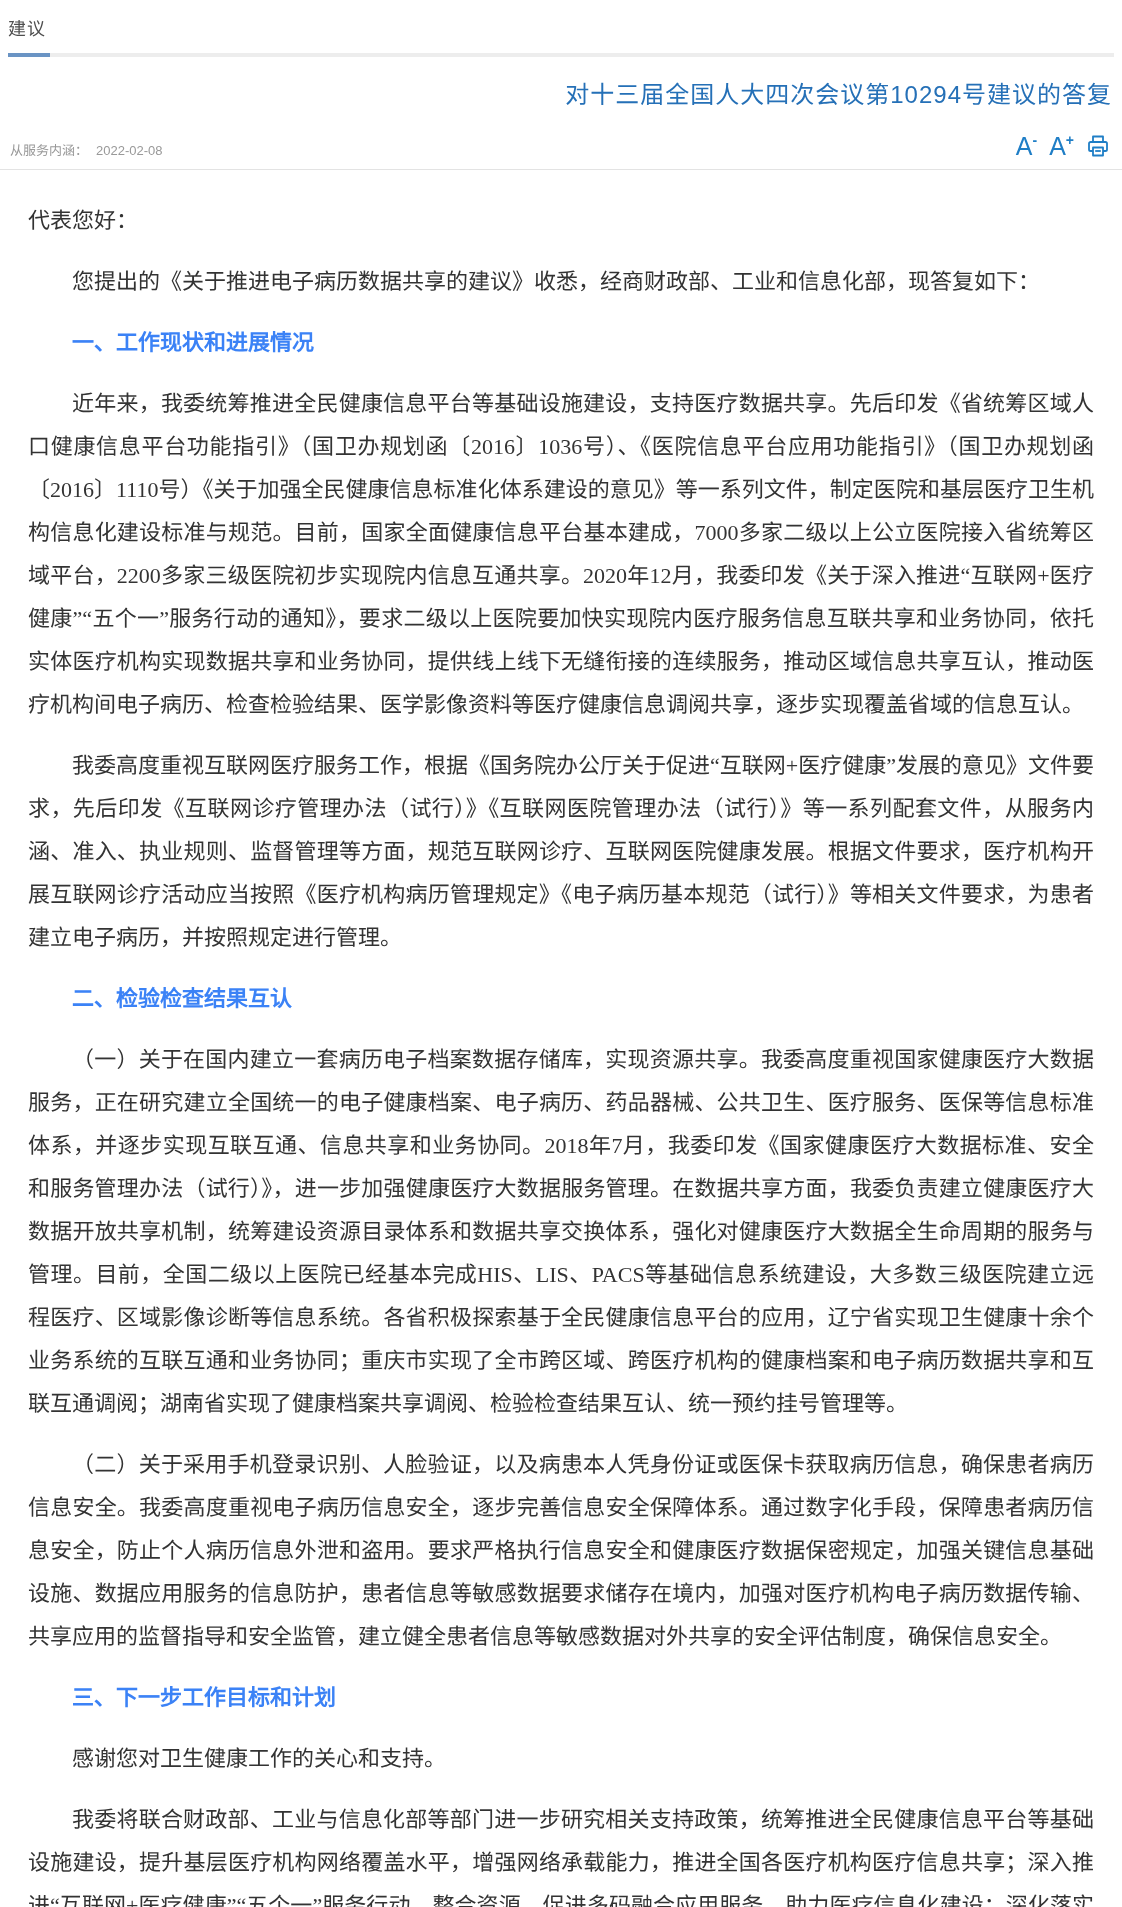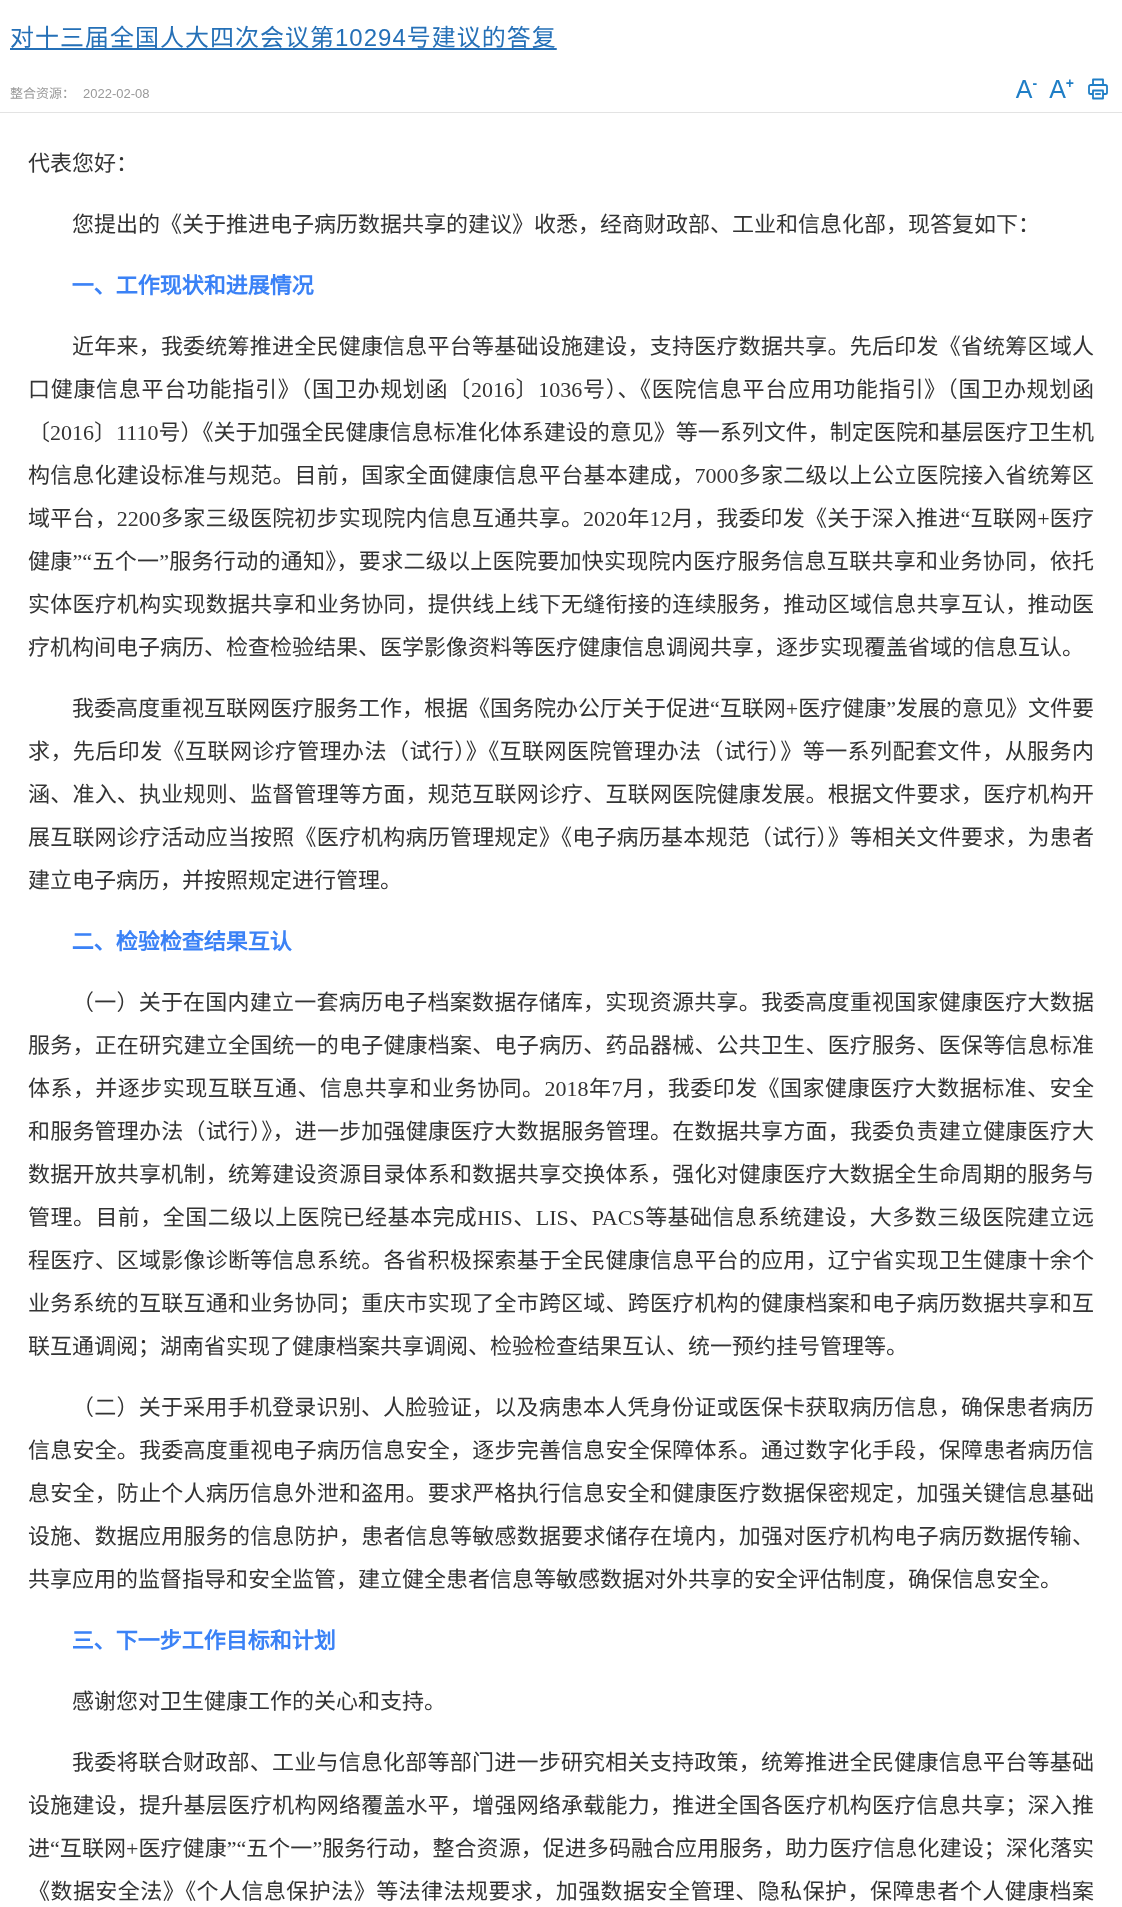--- a/index.html
+++ b/index.html
@@ -38,27 +38,26 @@
     left: 0;
     top: 0;
     width: 42px;
     height: 4px;
     background: #6a94c4;
   }
 
   
   .doc-title {
     margin: 22px 10px 0 10px;
-    text-align: left;
+    text-align: right;
     font-size: 24px;
     font-weight: 500;
     color: #2570b7;
     letter-spacing: 1px;
     line-height: 32px;
-    text-decoration: underline;
   }
   .meta-row {
     display: flex;
     justify-content: space-between;
     align-items: flex-end;
     padding: 0 12px 0 10px;
     margin-top: 22px;
   }
   .meta {
     color: #999999;
@@ -123,26 +122,32 @@
     font-size: 22px;
     color: #333333;
   }
   .signature div { line-height: 43px; }
 </style>
 </head>
 <body>
 
 <div class="page">
 
+  <div class="tab-header">
+    <span class="tab-label">建议</span>
+    <div class="tab-bar">
+      <div class="active-seg"></div>
+    </div>
+  </div>
 
   <h1 class="doc-title">对十三届全国人大四次会议第10294号建议的答复</h1>
 
   <div class="meta-row">
     <div class="meta">
-      <span>整合资源：</span><span class="date">2022-02-08</span>
+      <span>从服务内涵：</span><span class="date">2022-02-08</span>
     </div>
     <div class="toolbar">
       <span class="fontsize-btn"><span>A</span><sup>-</sup></span>
       <span class="fontsize-btn"><span>A</span><sup>+</sup></span>
       <span class="print-btn">
         <svg width="24" height="24" viewBox="0 0 24 24" fill="none" stroke="#1f7ec6" stroke-width="1.8" stroke-linejoin="round">
           <path d="M7 8 V2.5 H17 V8"></path>
           <rect x="3" y="8" width="18" height="9" rx="1.6"></rect>
           <rect x="7" y="13.5" width="10" height="8" fill="#ffffff"></rect>
           <path d="M9.2 17 H14.8"></path>

